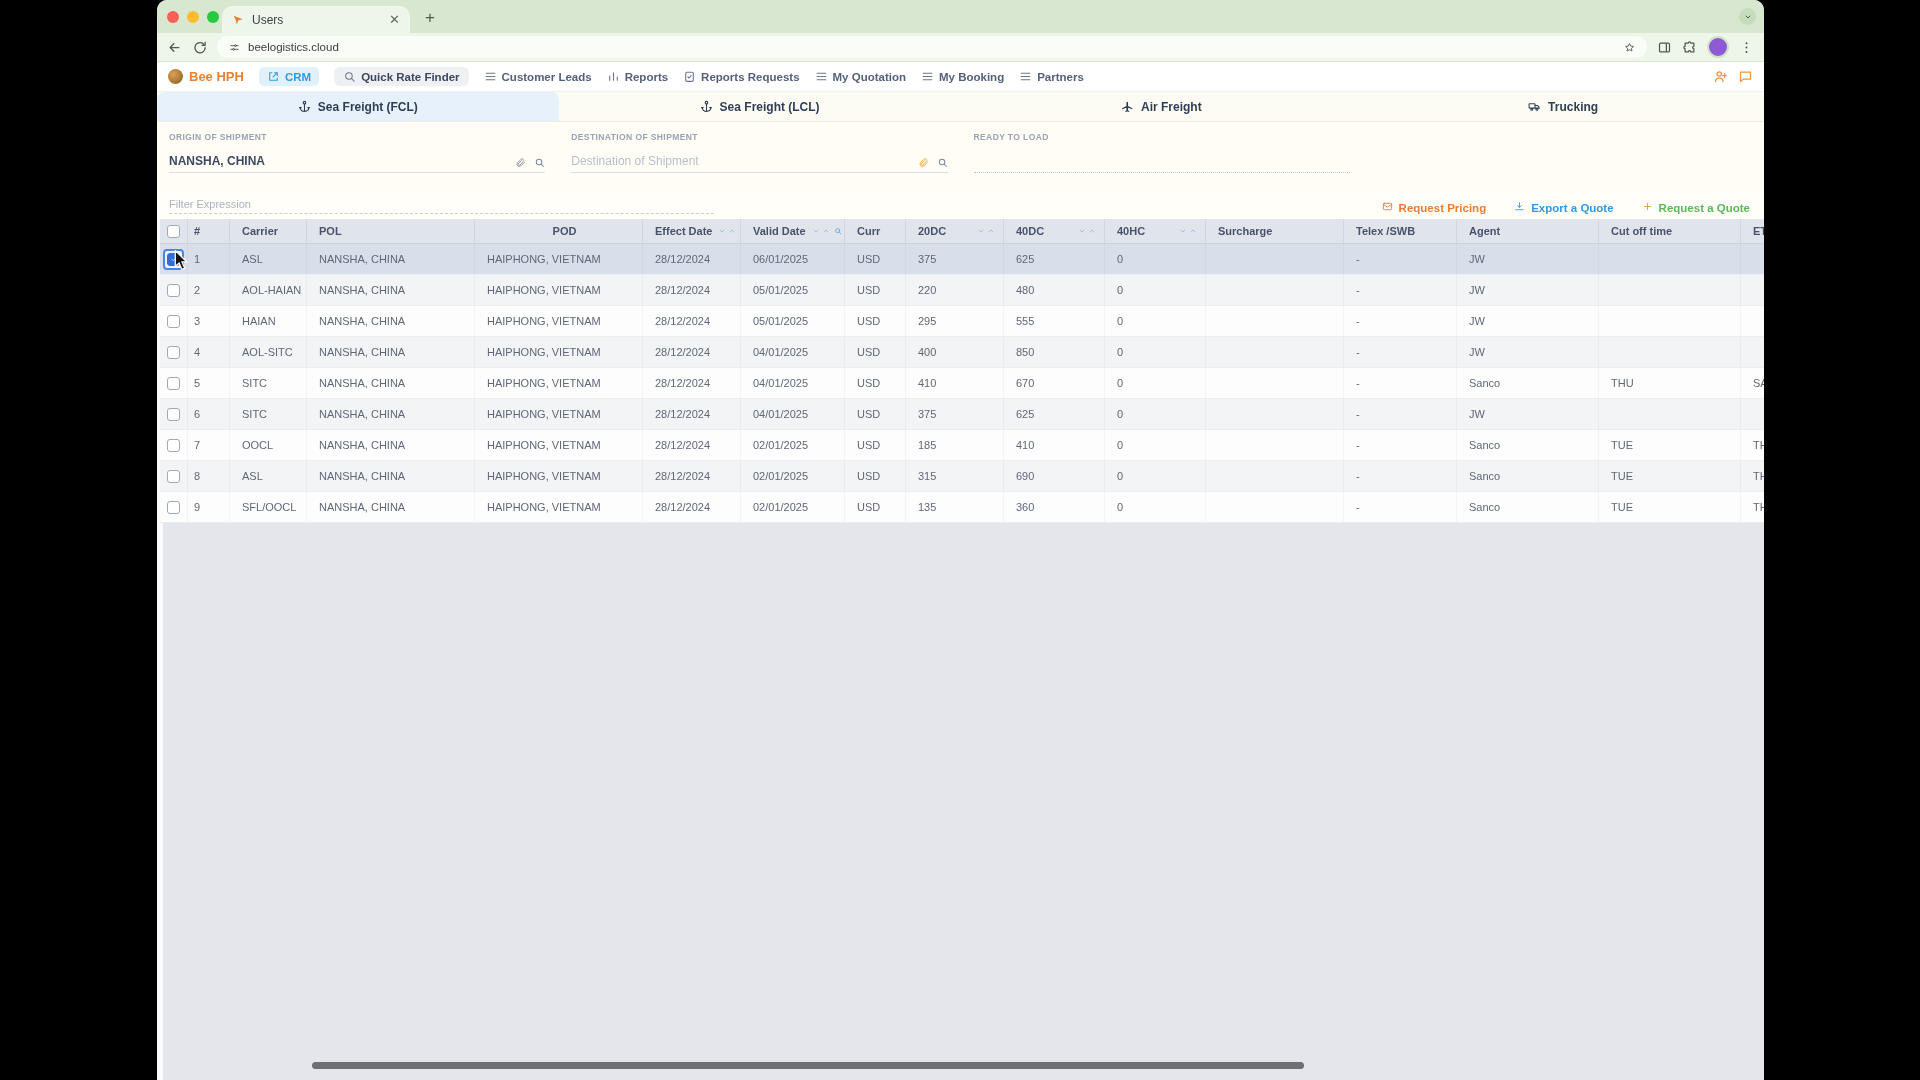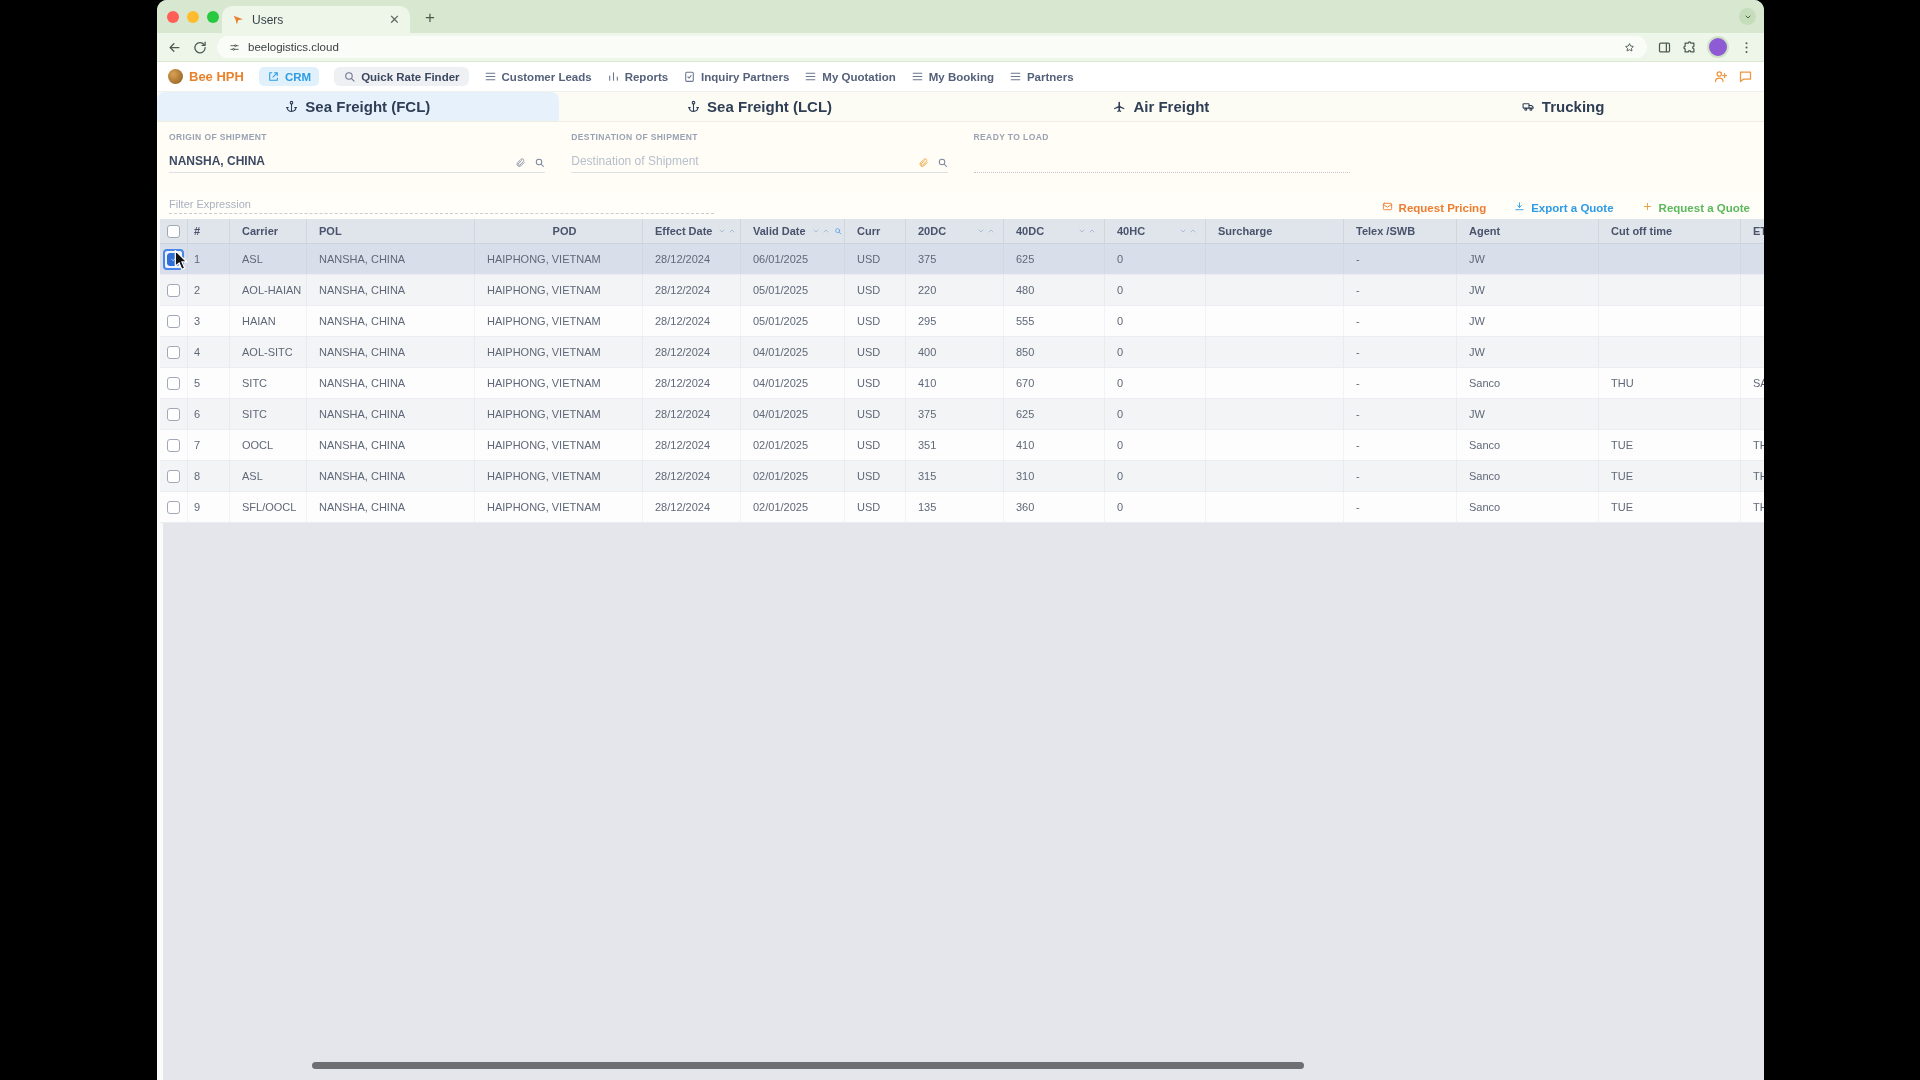--- a/index.html
+++ b/index.html
@@ -35,21 +35,21 @@
   .bee{width:15px;height:15px;border-radius:50%;background:radial-gradient(circle at 35% 35%,#d9a154,#8a5a1d);}
   .nav-item{display:flex;align-items:center;gap:5px;white-space:nowrap;}
   .nav-item .ic{color:#6b7790;}
   .nav-item.crm{color:#2e9ce4;background:#e1f1fc;padding:3px 8px;border-radius:5px;}
   .nav-item.crm .ic{color:#2e9ce4;}
   .nav-item.qrf{background:#eef0f3;padding:3px 9px;border-radius:6px;color:#3c4860;}
   .nav-right{margin-left:auto;display:flex;gap:10px;color:#f0953f;}
 
   
   .ftabs{height:29px;display:flex;background:#fdfcf4;border-bottom:1px solid #efede1;}
-  .ftab{flex:1;display:flex;align-items:center;justify-content:center;gap:7px;font-size:15px;
+  .ftab{flex:1;display:flex;align-items:center;justify-content:center;gap:7px;font-size:12px;
         font-weight:700;color:#2f3e55;border-radius:8px 8px 0 0;}
   .ftab.active{background:#e7f1fc;}
   .ftab .ic{color:#2f3e55;}
 
   
   .formrow{height:69px;background:#fffdf6;display:grid;grid-template-columns:repeat(4,1fr);
            column-gap:26px;padding:10px 12px 0 12px;box-sizing:border-box;}
   .fg{position:relative;}
   .flabel{font-size:8.5px;letter-spacing:.4px;color:#99a2b4;font-weight:700;}
   .fval{display:flex;align-items:flex-end;height:26px;border-bottom:1px solid #dcdfe6;gap:8px;padding-bottom:4px;}
@@ -217,21 +217,21 @@
           </span>
           <span>Reports</span>
         </span>
         <span class="nav-item">
           <span class="ic ">
             <svg viewBox="0 0 24 24" fill="none" stroke="currentColor" stroke-width="2" stroke-linecap="round" stroke-linejoin="round">
               <rect x="5" y="4" width="14" height="17" rx="2"></rect>
               <path d="M9 12.5l2.3 2.3L15 10.5"></path>
             </svg>
           </span>
-          <span>Inquiry Partners</span>
+          <span>Reports Requests</span>
         </span>
         <span class="nav-item">
           <span class="ic ">
             <svg viewBox="0 0 24 24" fill="none" stroke="currentColor" stroke-width="2" stroke-linecap="round" stroke-linejoin="round">
               <path d="M4 6h16M4 12h16M4 18h16"></path>
             </svg>
           </span>
           <span>My Quotation</span>
         </span>
         <span class="nav-item">
@@ -642,42 +642,42 @@
           <div class="td col-sel" style="width: 28px;">
             <span class="cb"></span>
           </div>
           <div class="td col-num" style="width: 42px;">7</div>
           <div class="td col-carrier" style="width: 77px;">OOCL</div>
           <div class="td col-pol" style="width: 168px;">NANSHA, CHINA</div>
           <div class="td col-pod" style="width: 168px;">HAIPHONG, VIETNAM</div>
           <div class="td col-effect" style="width: 98px;">28/12/2024</div>
           <div class="td col-valid" style="width: 104px;">02/01/2025</div>
           <div class="td col-curr" style="width: 61px;">USD</div>
-          <div class="td col-dc20" style="width: 98px;">351</div>
+          <div class="td col-dc20" style="width: 98px;">185</div>
           <div class="td col-dc40" style="width: 101px;">410</div>
           <div class="td col-hc40" style="width: 101px;">0</div>
           <div class="td col-surcharge" style="width: 138px;"></div>
           <div class="td col-telex" style="width: 113px;">-</div>
           <div class="td col-agent" style="width: 142px;">Sanco</div>
           <div class="td col-cutoff" style="width: 142px;">TUE</div>
           <div class="td col-etd" style="width: 69px;">THU</div>
         </div>
         <div class="tr shade">
           <div class="td col-sel" style="width: 28px;">
             <span class="cb"></span>
           </div>
           <div class="td col-num" style="width: 42px;">8</div>
           <div class="td col-carrier" style="width: 77px;">ASL</div>
           <div class="td col-pol" style="width: 168px;">NANSHA, CHINA</div>
           <div class="td col-pod" style="width: 168px;">HAIPHONG, VIETNAM</div>
           <div class="td col-effect" style="width: 98px;">28/12/2024</div>
           <div class="td col-valid" style="width: 104px;">02/01/2025</div>
           <div class="td col-curr" style="width: 61px;">USD</div>
           <div class="td col-dc20" style="width: 98px;">315</div>
-          <div class="td col-dc40" style="width: 101px;">310</div>
+          <div class="td col-dc40" style="width: 101px;">690</div>
           <div class="td col-hc40" style="width: 101px;">0</div>
           <div class="td col-surcharge" style="width: 138px;"></div>
           <div class="td col-telex" style="width: 113px;">-</div>
           <div class="td col-agent" style="width: 142px;">Sanco</div>
           <div class="td col-cutoff" style="width: 142px;">TUE</div>
           <div class="td col-etd" style="width: 69px;">THU</div>
         </div>
         <div class="tr">
           <div class="td col-sel" style="width: 28px;">
             <span class="cb"></span>

